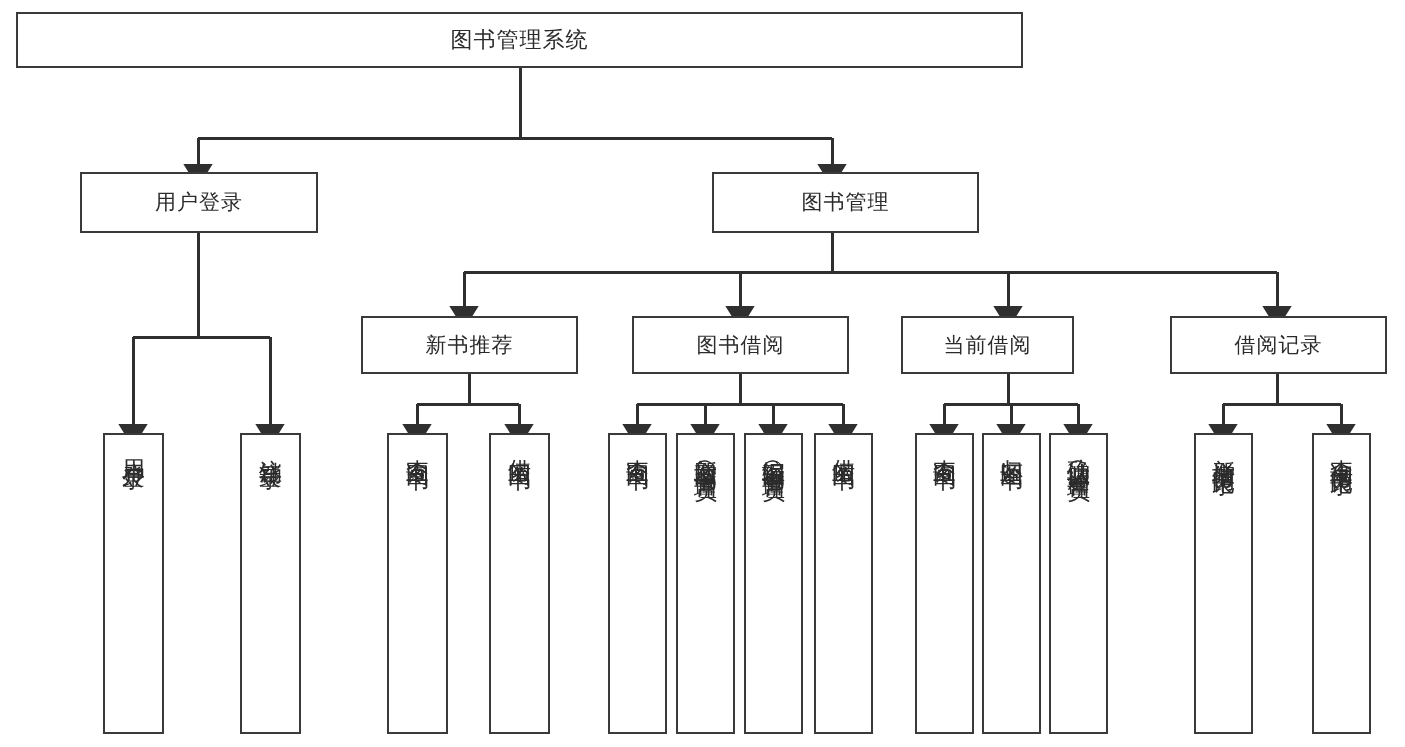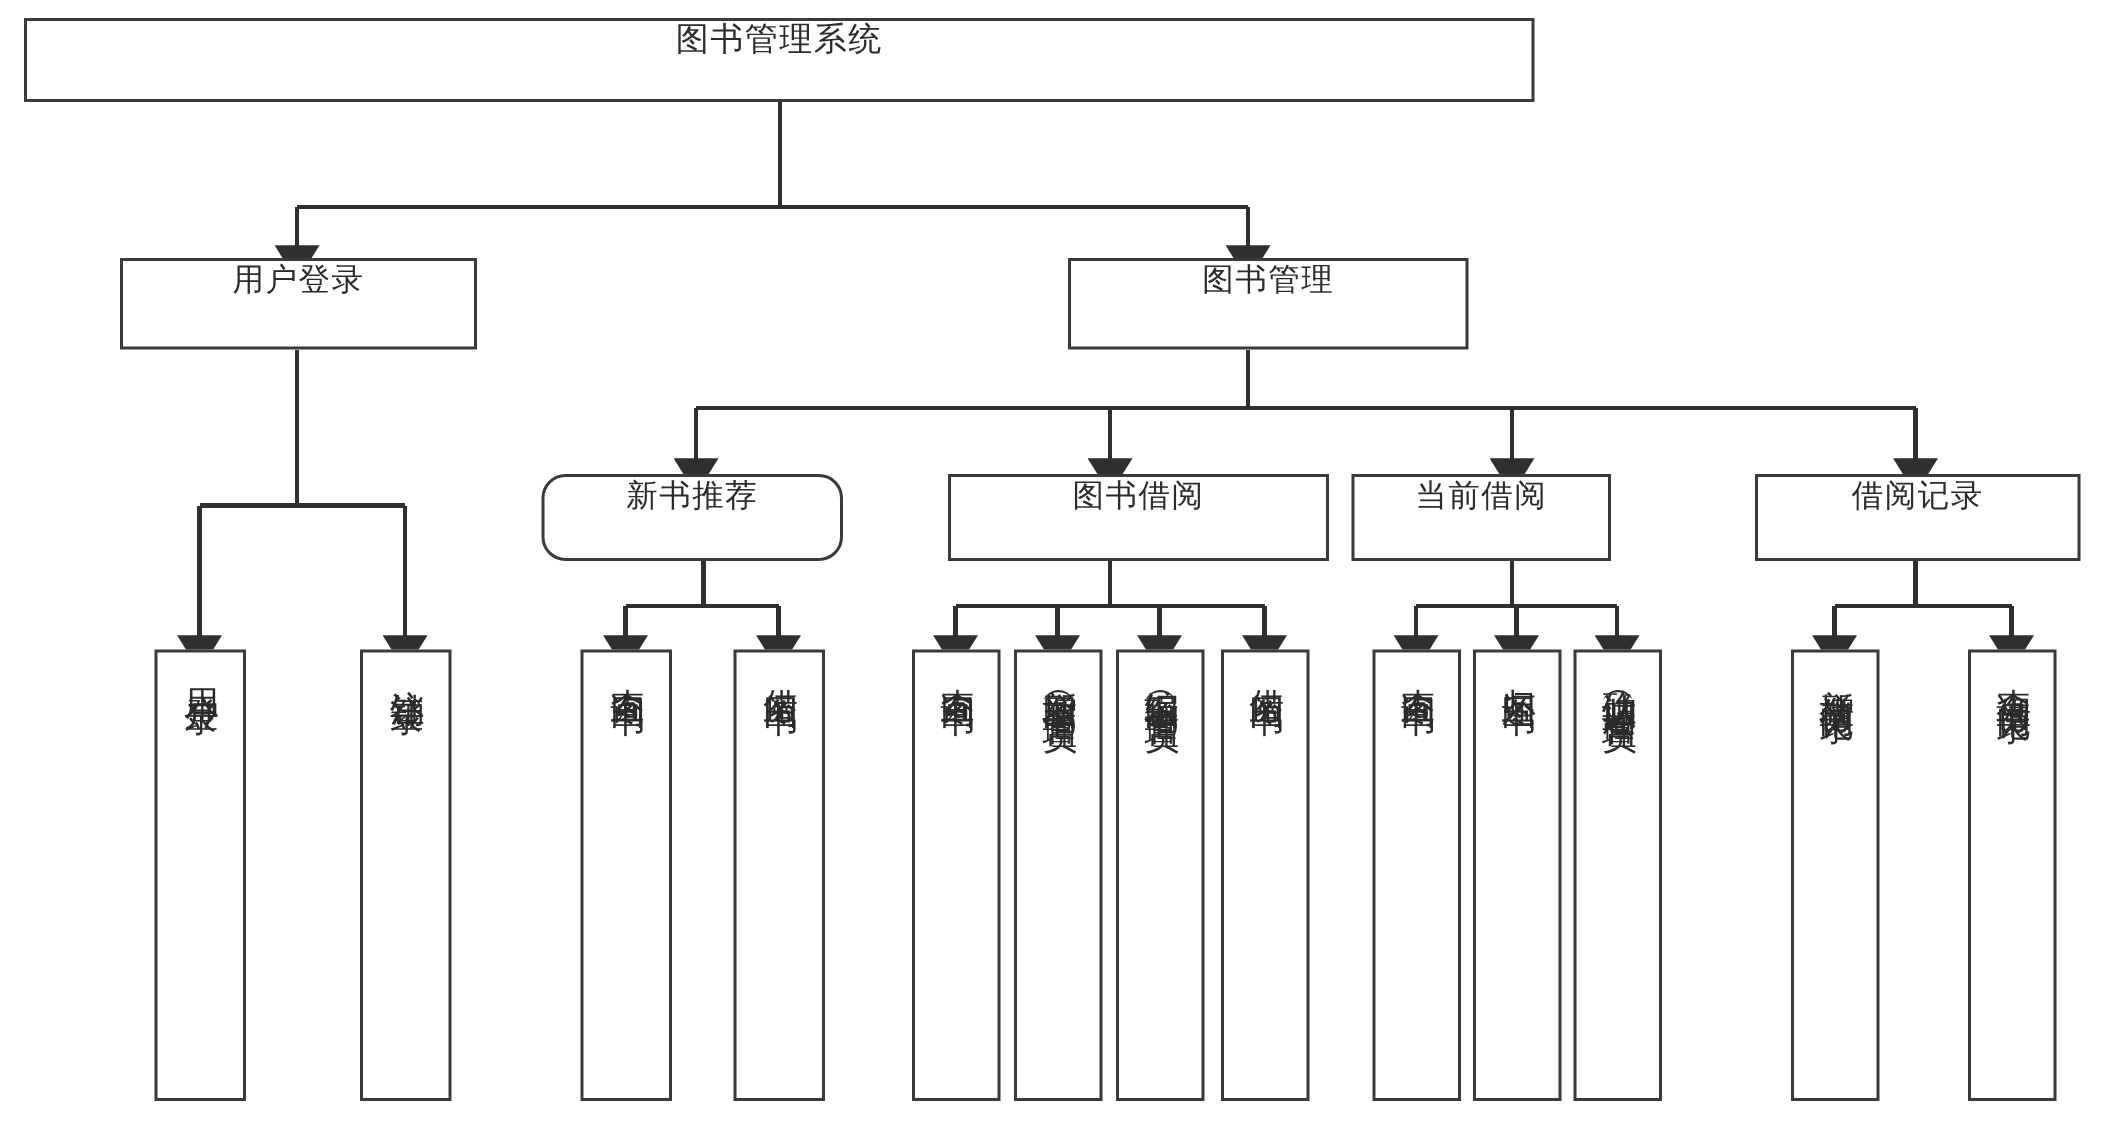--- a/index.html
+++ b/index.html
@@ -26,20 +26,21 @@
     width: 1405px;
     height: 747px;
     pointer-events: none;
   }
   .node {
     position: absolute;
     box-sizing: border-box;
     background: #ffffff;
     border: 2px solid #3a3a3a;
     display: flex;
+    align-items: center;
     justify-content: center;
     color: #2b2b2b;
     line-height: 1.18;
   }
   
   .node.horiz .node-label {
     display: block;
     font-size: 21px;
     letter-spacing: 1px;
     white-space: nowrap;
@@ -134,25 +135,25 @@
   </div>
 
   <div class="node horiz" style="left:80px; top:172px; width:238px; height:61px;">
     <span class="node-label">用户登录</span>
   </div>
 
   <div class="node horiz" style="left:712px; top:172px; width:267px; height:61px;">
     <span class="node-label">图书管理</span>
   </div>
 
-  <div class="node horiz" style="left:361px; top:316px; width:201px; height:58px;border-radius:16px;">
+  <div class="node horiz" style="left:361px; top:316px; width:217px; height:58px;">
     <span class="node-label">新书推荐</span>
   </div>
 
-  <div class="node horiz" style="left:632px; top:316px; width:254px; height:58px;">
+  <div class="node horiz" style="left:632px; top:316px; width:217px; height:58px;">
     <span class="node-label">图书借阅</span>
   </div>
 
   <div class="node horiz" style="left:901px; top:316px; width:173px; height:58px;">
     <span class="node-label">当前借阅</span>
   </div>
 
   <div class="node horiz" style="left:1170px; top:316px; width:217px; height:58px;">
     <span class="node-label">借阅记录</span>
   </div>

